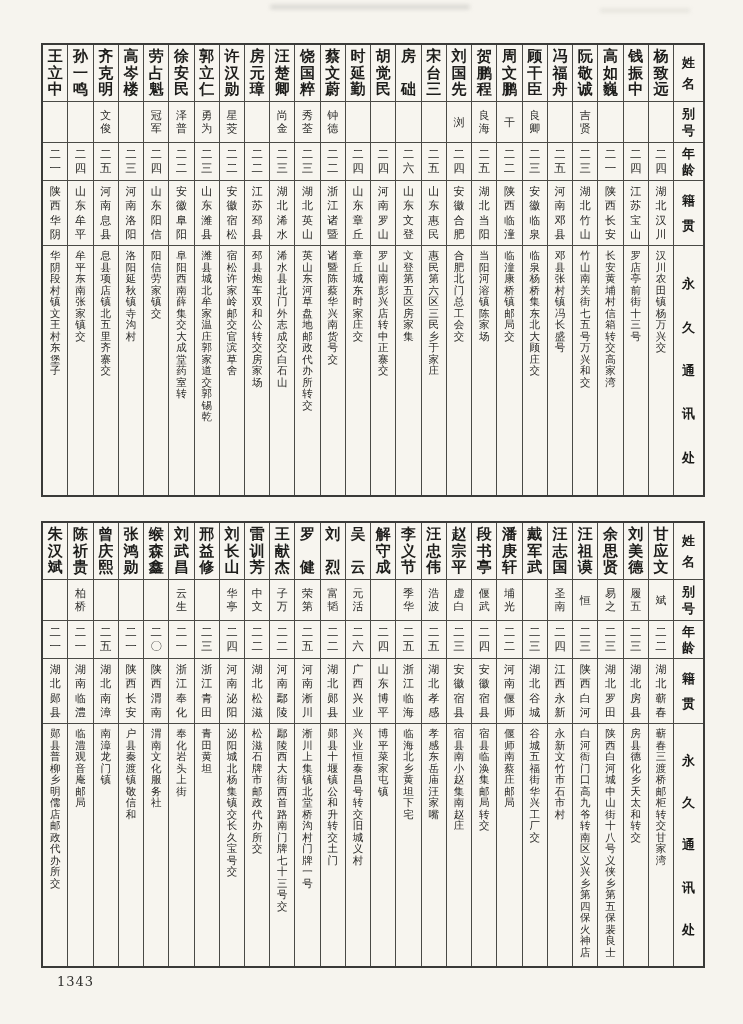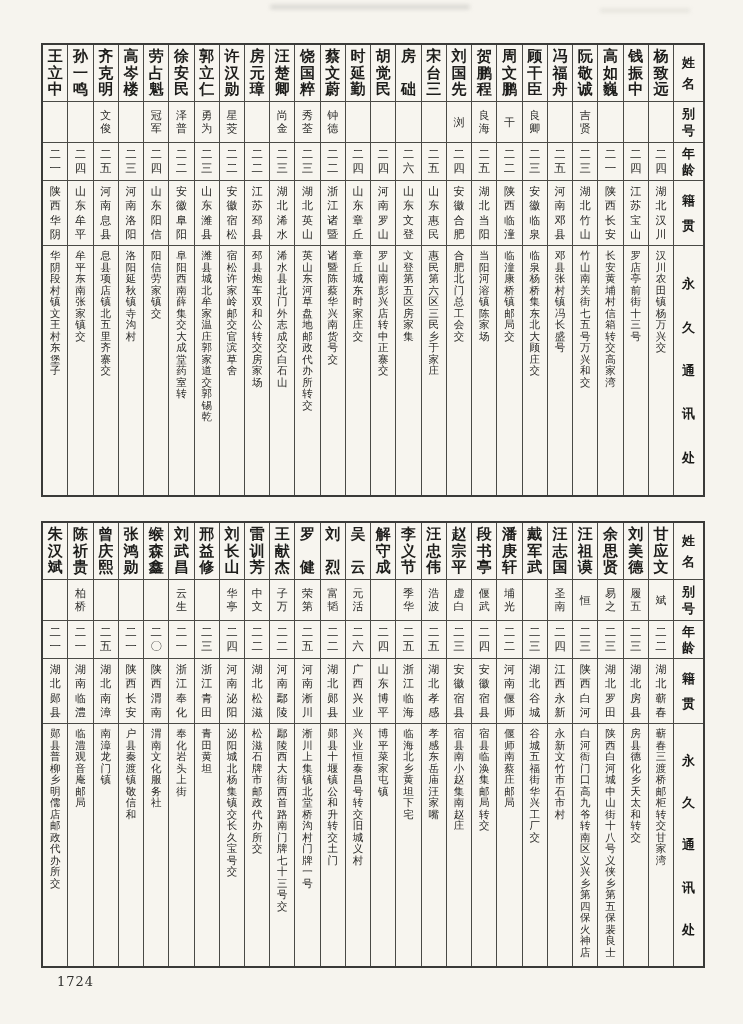--- a/index.html
+++ b/index.html
@@ -1782,14 +1782,14 @@
           <span class="ch">邮</span>
           <span class="ch">政</span>
           <span class="ch">代</span>
           <span class="ch">办</span>
           <span class="ch">所</span>
           <span class="ch">交</span>
         </div>
   </div>
 </div>
 
-  <div class="page-number">1724</div>
+  <div class="page-number">1343</div>
 </div>
 
 </body></html>

